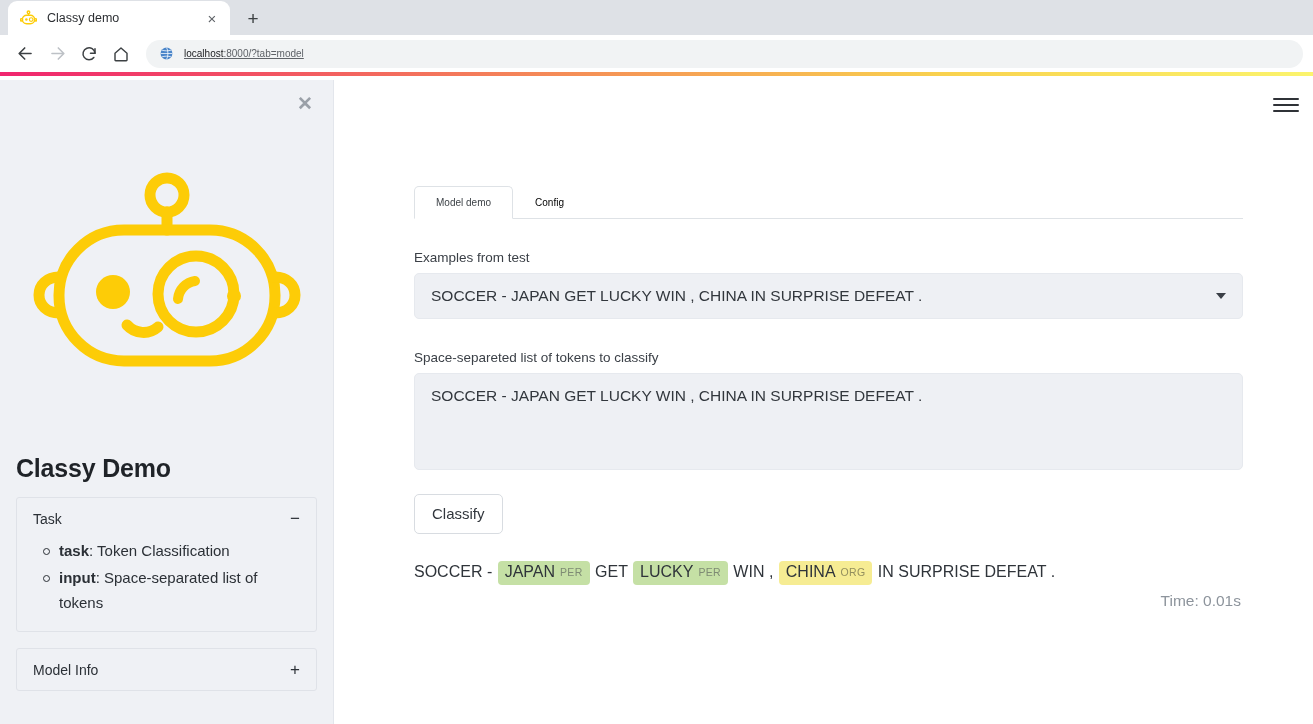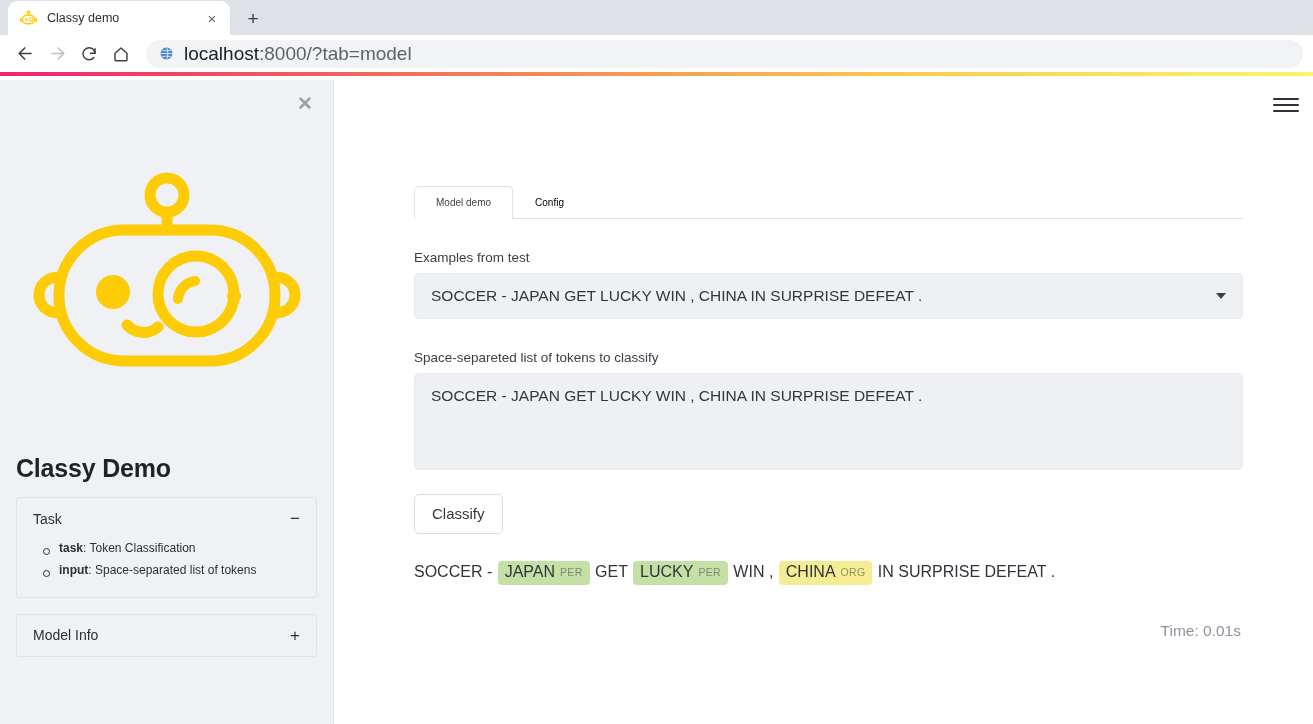--- a/index.html
+++ b/index.html
@@ -93,23 +93,24 @@
     padding: 0 12px;
     cursor: text;
   }
   .omni-icon {
     width: 16px; height: 16px;
     flex: 0 0 16px;
     margin-right: 10px;
     display: flex; align-items: center; justify-content: center;
   }
   .omni-url {
-    font-size: 19px;
+    font-size: 10px;
     color: #5f6368;
     white-space: nowrap;
+    text-decoration: underline;
   }
   .omni-url b { color: #202124; font-weight: 400; }
 
   
   .gradient-bar {
     height: 4px;
     background: linear-gradient(to right, #f0256f 0%, #f24e63 18%, #f59256 45%, #f9d24e 72%, #fbf46d 100%);
   }
 
   
@@ -183,21 +184,21 @@
   .accordion-body {
     padding: 0 16px 14px 16px;
   }
   .accordion-body ul {
     margin: 0;
     padding-left: 26px;
     list-style: none;
   }
   .accordion-body li {
     position: relative;
-    font-size: 12px;
+    font-size: 15px;
     color: #2b3036;
     line-height: 1.65;
     margin-bottom: 2px;
   }
   .accordion-body li::before {
     content: "";
     position: absolute;
     left: -16px;
     top: 9px;
     width: 5px; height: 5px;
@@ -331,21 +332,21 @@
   .ent-tag {
     font-size: 10.5px;
     color: #7e8b74;
     margin-left: 5px;
     letter-spacing: 0.3px;
     vertical-align: 1px;
   }
   .ent.org .ent-tag { color: #938f5e; }
 
   .time-note {
-    margin-top: 34px;
+    margin-top: 4px;
     text-align: right;
     font-size: 15.5px;
     color: #8d949c;
     padding-right: 2px;
   }
 </style>
 </head>
 <body>
 
 <div class="browser">

